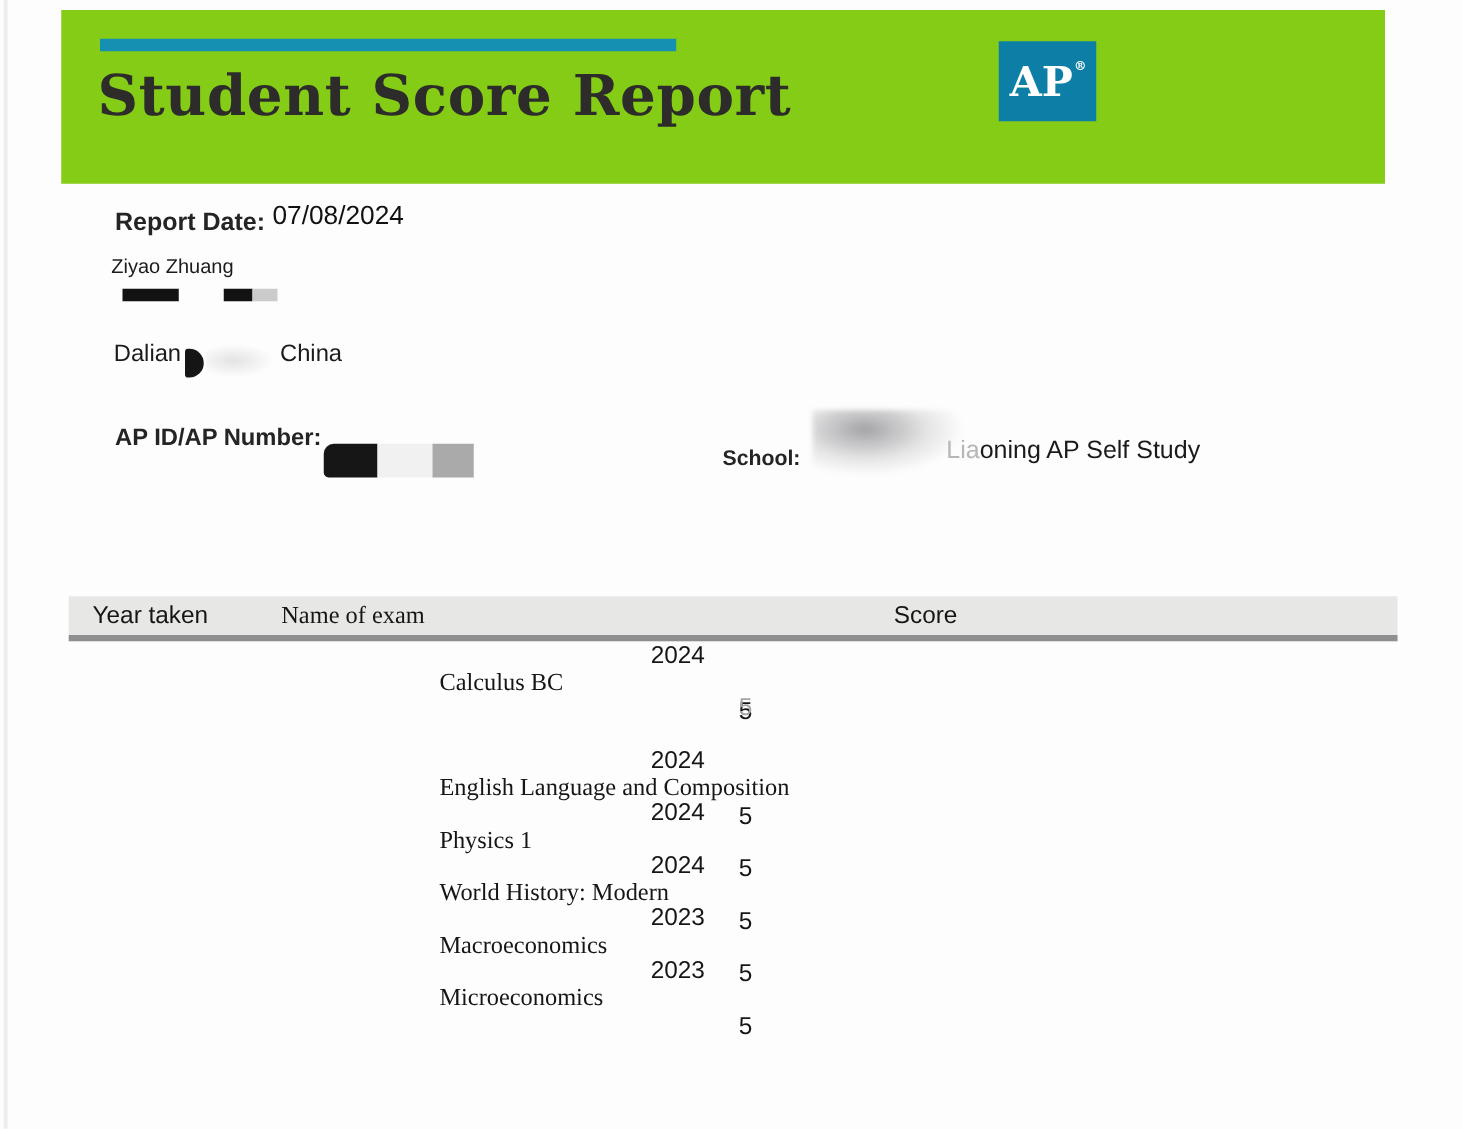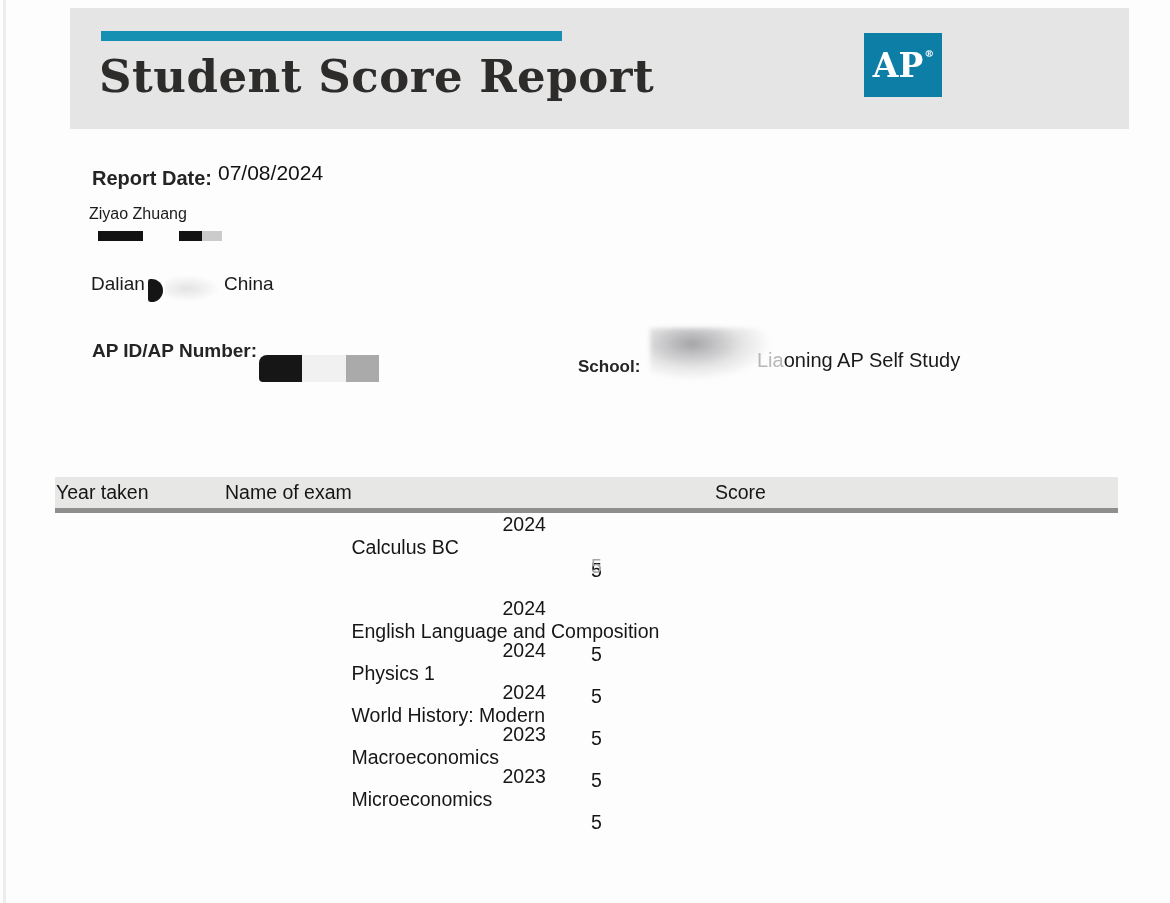--- a/index.html
+++ b/index.html
@@ -9,22 +9,22 @@
     background:#fdfdfd;
     position:relative;
     overflow:hidden;
     color:#1b1b1b;
   }
   .page { position:absolute; inset:0; }
   .scan-edge { position:absolute; left:3px; top:0; width:3px; height:100%; background:#ececec; }
 
   
   .header-block {
-    position:absolute; left:70px; top:8px; width:1059px; height:121px;
-    background:#e5e5e5;
+    position:absolute; left:49px; top:8px; width:1059px; height:139px;
+    background:#84cc16;
   }
   .accent-bar { position:absolute; left:31px; top:23px; width:461px; height:10px; }
   .report-title {
     position:absolute; left:29px; top:42px;
     font-family:"DejaVu Serif","Liberation Serif",serif;
     font-weight:600; font-size:45px; letter-spacing:0.5px; color:#2d2c2b;
   }
   .logo-strip { position:absolute; left:750px; top:25px; height:64px; display:flex; }
   .ap-box {
     width:78px; height:64px; display:flex; align-items:center; justify-content:center;
@@ -65,37 +65,37 @@
   .faded { color:#b7b7b7; }
 
   
   .score-table { position:absolute; left:55px; top:477px; width:1063px; }
   .thead {
     display:flex; align-items:center; height:36px;
     background:#e7e7e6; border-bottom:5px solid #8f8f8f;
     font-size:19.5px; color:#161616;
   }
   .trow { display:flex; align-items:center; height:42px; font-size:19.5px; color:#161616;flex-direction:column; }
-  .col-year { width:170px; padding-left:1px; }
-  .col-name { width:470px; }
+  .col-year { width:170px; padding-left:19px; }
+  .col-name { width:470px;font-family:Liberation Serif, serif; }
   .col-score { flex:1;margin-left:20px; }
   .trow.subscore { color:#a5a5a5; }
   .trow.subscore .col-name { padding-left:20px; }
 </style>
 </head>
 <body>
 
 <div class="page">
   <div class="scan-edge"></div>
 
   <div class="header-block">
     <div class="accent-bar" style="background:#1590b2;"></div>
     <h1 class="report-title">Student Score Report</h1>
     <div class="logo-strip">
-      <div class="ap-box" style="background:#0d7fa7;margin-left:44px;">
+      <div class="ap-box" style="background:#0d7fa7;">
         <span>AP</span>
           <span class="ap-reg">®</span>
       </div>
     </div>
   </div>
 
   <span class="report-date-label lbl">Report Date:</span>
   <span class="report-date-value">07/08/2024</span>
 
   <span class="student-name">Ziyao Zhuang</span>

